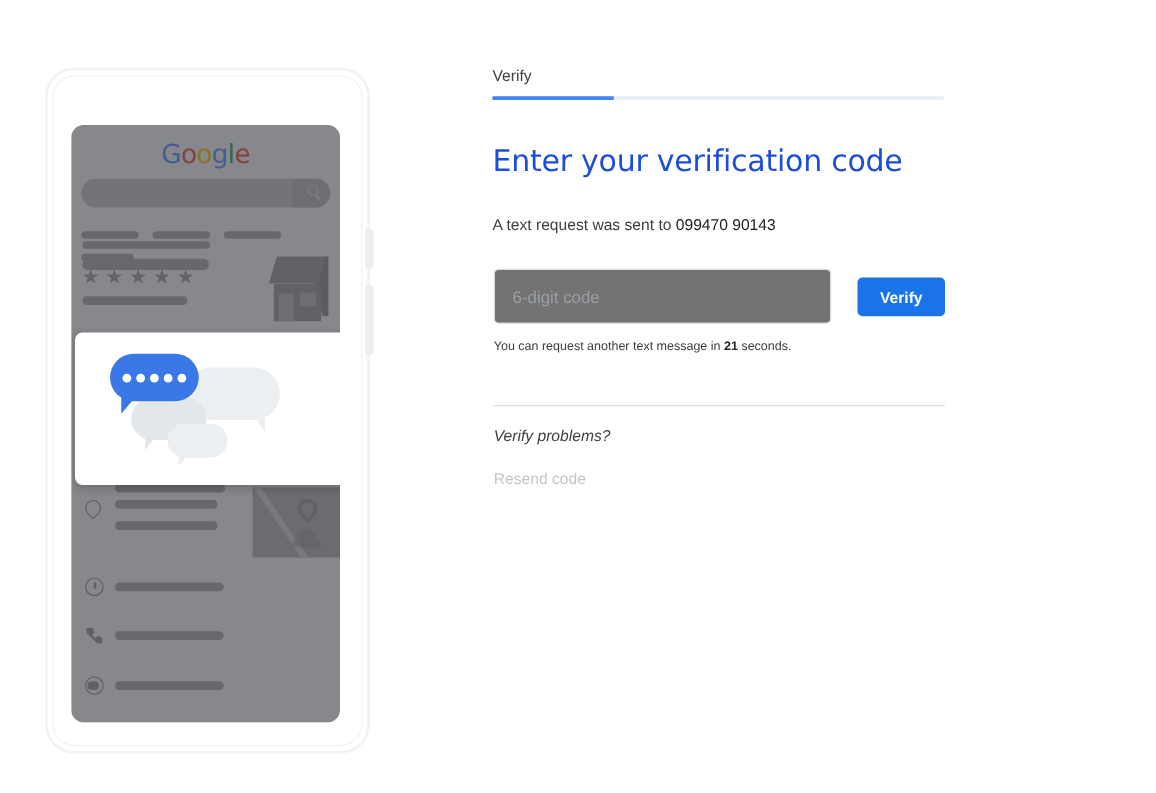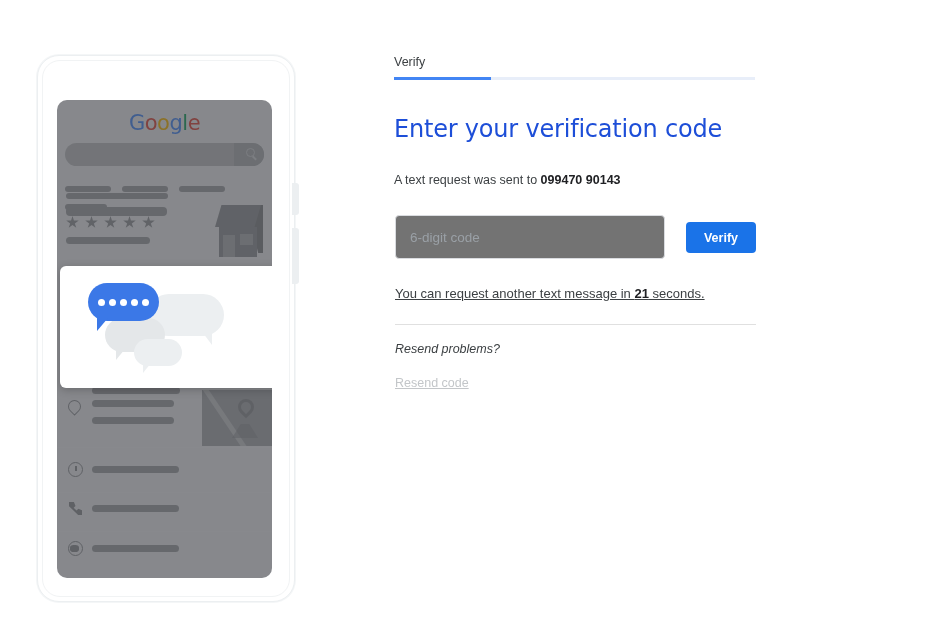--- a/index.html
+++ b/index.html
@@ -358,21 +358,21 @@
     font-weight: 400;
     color: #1d4ed8;
     letter-spacing: -0.2px;
   }
   .subline {
     position: absolute;
     left: 0; top: 173px;
     font-size: 12.5px;
     color: #3c4043;
   }
-  .subline b { font-weight: 700; color: #202124; }
+  .subline b { font-weight: 400; color: #202124; }
 
   .codebox {
     position: absolute;
     left: 1px; top: 215px;
     width: 270px; height: 44px;
     border: 1px solid #dadce0;
     border-radius: 4px;
     background: #737373;
     box-sizing: border-box;
     font-size: 13.5px;
@@ -392,24 +392,23 @@
     border: none;
     border-radius: 4px;
     font-size: 12.5px;
     font-weight: 700;
     font-family: "Liberation Sans", sans-serif;
     cursor: pointer;
   }
 
   .timer-line {
     position: absolute;
-    left: 1px; top: 286px;
-    font-size: 13px;
+    left: 1px; top: 272px;
+    font-size: 10px;
     color: #3c4043;
-    text-decoration: underline;
   }
   .timer-line b { font-weight: 700; color: #202124; }
 
   .divider {
     position: absolute;
     left: 1px; top: 324px;
     width: 361px; height: 1px;
     background: #e0e0e0;
   }
 
@@ -419,21 +418,20 @@
     font-size: 12.5px;
     font-style: italic;
     color: #3c4043;
   }
   .resend {
     position: absolute;
     left: 1px; top: 376px;
     font-size: 12.5px;
     color: #c3c6c9;
     cursor: default;
-    text-decoration: underline;
   }
   .change-btn {
     position: absolute;
     left: 1px; top: 424px;
     width: 117px; height: 29px;
     border: 1px solid #dadce0;
     border-radius: 4px;
     background: #ffffff;
     color: #1a73e8;
     font-size: 12.5px;
@@ -546,18 +544,18 @@
   <div class="subline"><span>A text request was sent to </span><b>099470 90143</b></div>
 
   <input class="codebox" type="text" placeholder="6-digit code" style="">
 
   <button class="verify-btn">Verify</button>
 
   <div class="timer-line"><span>You can request another text message in </span><b>21</b><span> seconds.</span></div>
 
   <div class="divider"></div>
 
-  <div class="having">Resend problems?</div>
+  <div class="having">Verify problems?</div>
 
   <div class="resend">Resend code</div>
 
 
 </div>
 
 </body></html>

